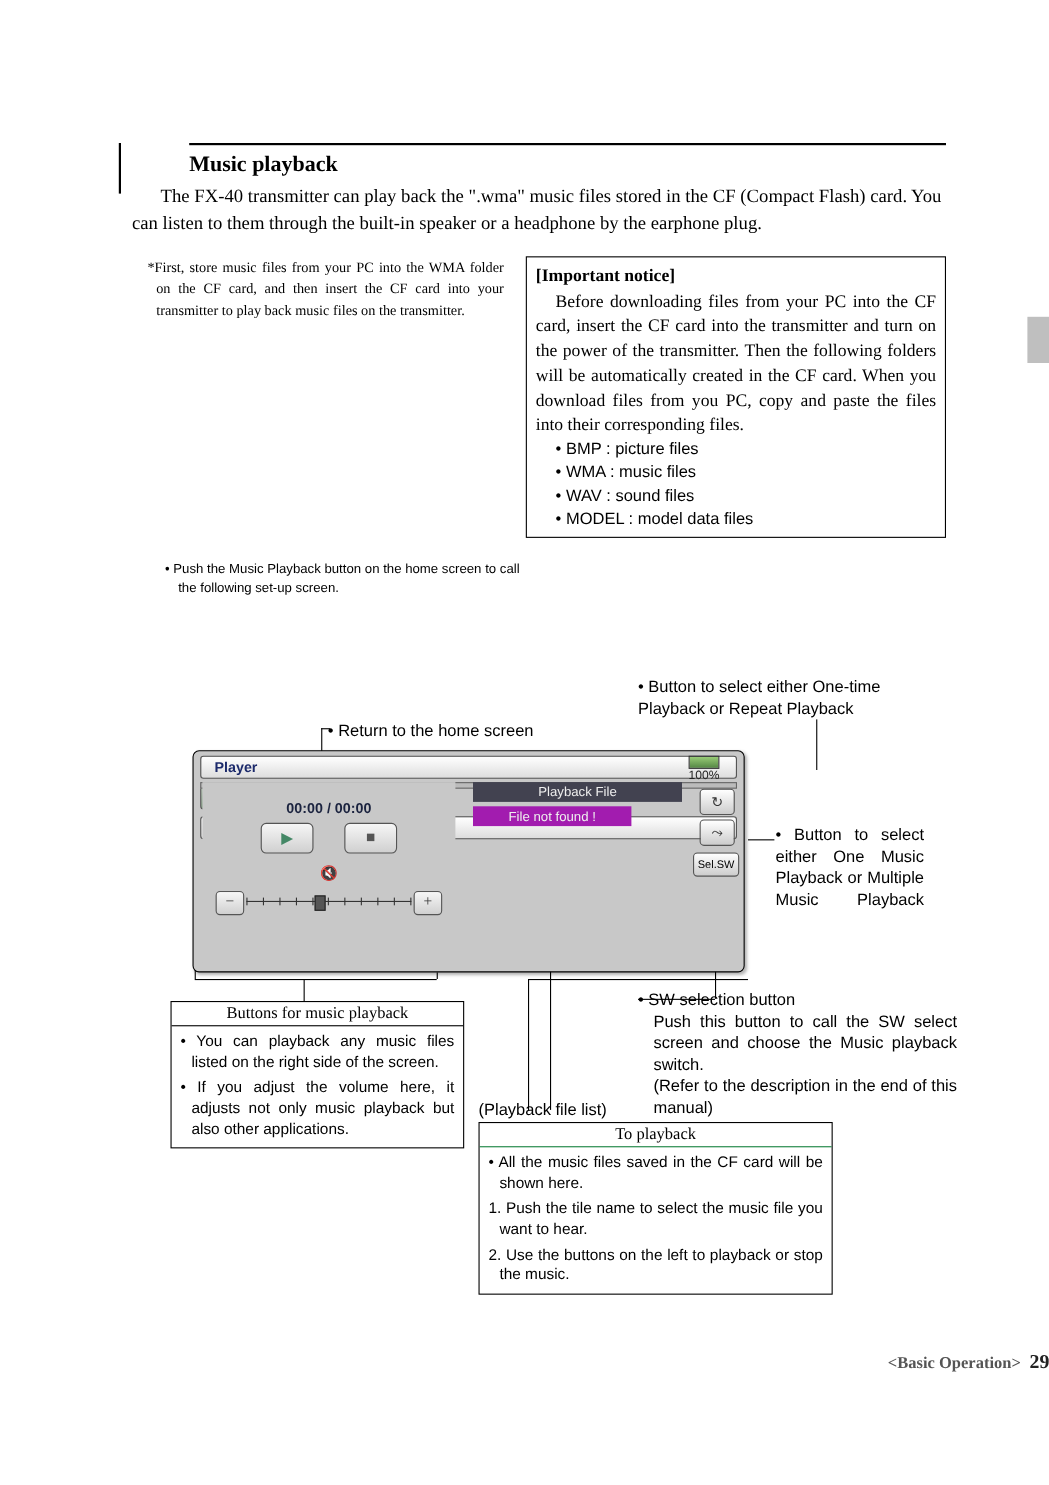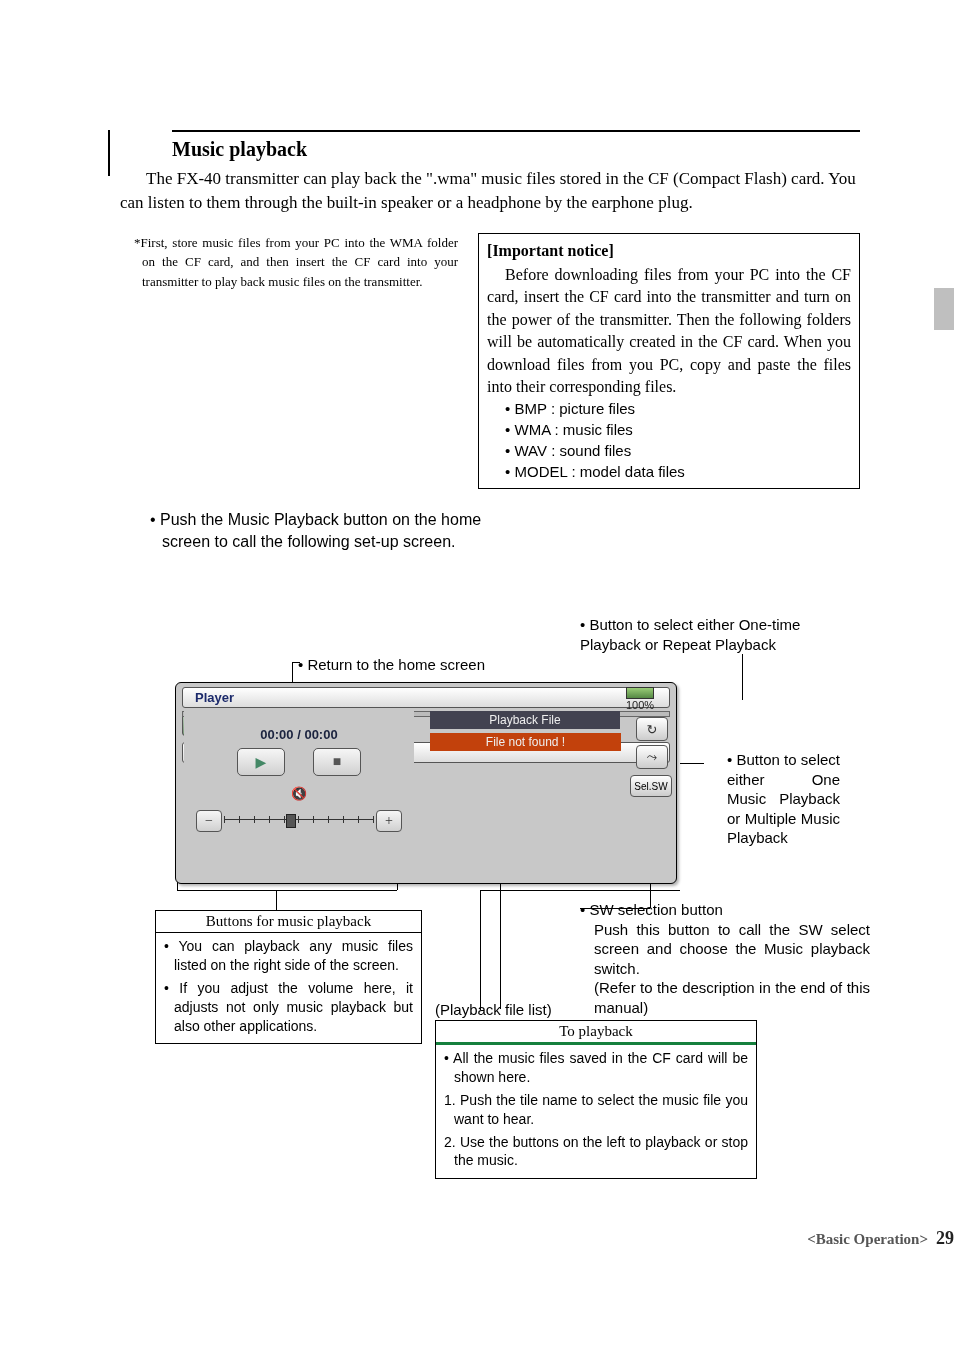--- a/index.html
+++ b/index.html
@@ -64,21 +64,21 @@
   }
   .notice-title {
     text-align: left;
     font-weight: bold;
     margin-bottom: 2px;
   }
   .notice-body { text-align: justify; text-indent: 18px; }
   .notice-list { font-family: Arial, sans-serif; font-size: 15px; margin-left: 18px; }
   .call-instr {
     font-family: Arial, sans-serif;
-    font-size: 16px;
+    font-size: 12px;
     margin-top: 20px;
     margin-left: 30px;
     width: 330px;
     line-height: 1.35;
     text-indent: -12px;
     padding-left: 12px;
   }
   .diagram-area {
     position: absolute;
     left: 120px;
@@ -172,22 +172,22 @@
   }
   .pw-right {
     position:absolute; left:250px; top:28px; width:240px;
   }
   .pw-file-header {
     background:#424250; color:#eee; font-family: Arial, sans-serif;
     font-size:12px; padding:2px 0; width:190px; text-align:center;
     margin-left:4px;
   }
   .pw-file-not {
-    background:#c2410c; color:#eee; font-family: Arial, sans-serif;
-    font-size:12px; padding:2px 0; width:191px; text-align:center;
+    background:#a21caf; color:#eee; font-family: Arial, sans-serif;
+    font-size:12px; padding:2px 0; width:144px; text-align:center;
     margin-left:4px; margin-top:4px;
   }
   .pw-smallbtn {
     position:absolute; width:30px;height:22px;
     background:linear-gradient(#fff,#ccc);
     border:1px solid #555; border-radius:4px;
     display:flex;align-items:center;justify-content:center;
     font-size:13px;color:#333;
     font-family: Arial, sans-serif;
   }
@@ -215,21 +215,21 @@
     position:absolute; left:0; width:954px; top:1228px;
     text-align:right; padding-right:110px;
     font-family: "Times New Roman", serif;
     color:#555;
   }
   .footer b { color:#222; font-size:18px; }
   .side-tab {
     position:absolute; right:0; top:288px; width:20px; height:42px;
     background:#bfbfbf;
   }
-  .stretch { text-align: justify; text-align-last: justify; margin-left: 22px; }
+  .stretch { text-align: justify; text-align-last: justify; }
 </style>
 </head>
 <body>
 
 <div class="side-tab"></div>
 <div class="header-rule-left"></div>
 
 <div class="page">
   <div class="top-rule"></div>
   <div class="title">Music playback</div>
@@ -341,21 +341,21 @@
   <div class="box" style="left:35px; top:310px; width:265px;">
     <div class="box-title">Buttons for music playback</div>
     <div class="box-body" style="border-top:1px solid #000">
       <p>• You can playback any music files listed on the right side of the screen.</p>
       <p>• If you adjust the volume here, it adjusts not only music playback but also other applications.</p>
     </div>
   </div>
 
   <div class="box" style="left:315px; top:420px; width:320px;">
     <div class="box-title">To playback</div>
-    <div class="box-body" style="border-top:3px solid #15803d">
+    <div class="box-body" style="border-top:1px solid #15803d">
       <p>• All the music files saved in the CF card will be shown here.</p>
       <p>1. Push the tile name to select the music file you want to hear.</p>
       <p>2. Use the buttons on the left to playback or stop the music.</p>
     </div>
   </div>
 
 </div>
 
 <div class="footer">
   <span style="font-style:normal;font-weight:bold;font-size:15px">&lt;Basic Operation&gt;</span>

